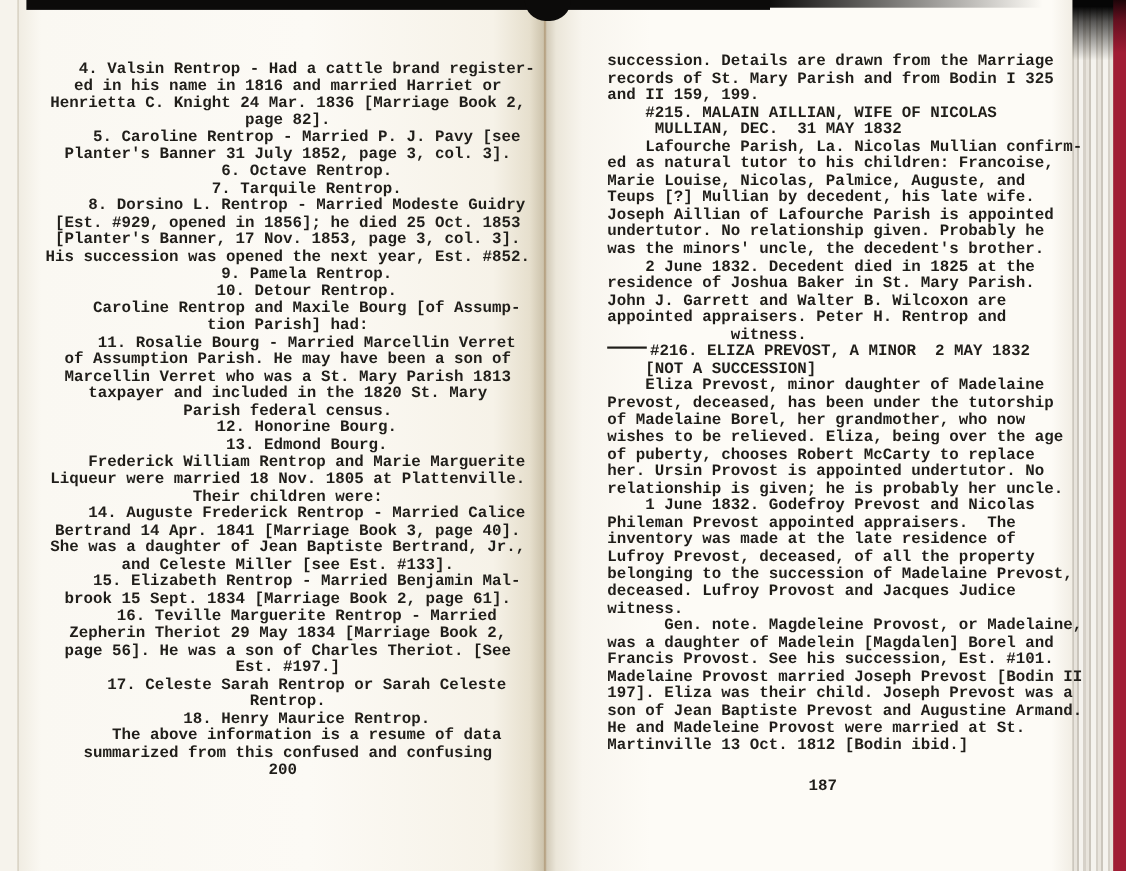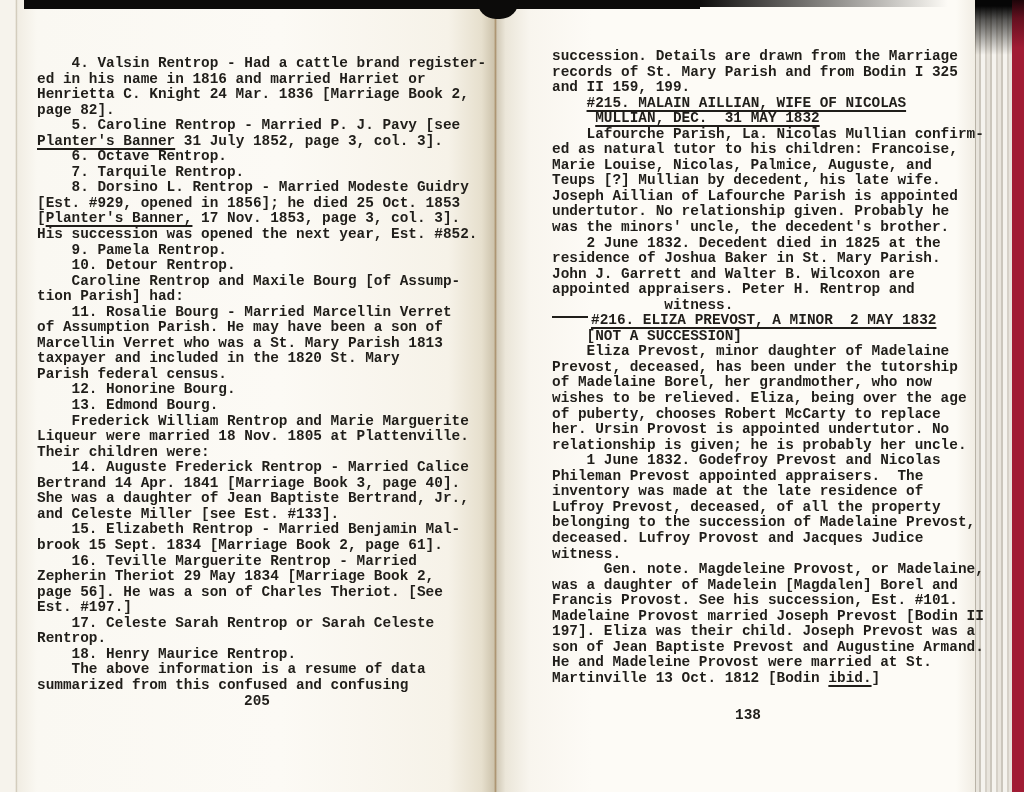--- a/index.html
+++ b/index.html
@@ -44,24 +44,24 @@
   
   #edge-red{
     position:absolute;left:1012px;width:12px;top:0;bottom:0;
     background:linear-gradient(180deg,#1d0509 0,#63101f 18px,#a01c34 48px,#a01c34 100%);
   }
   .text{
     position:absolute;white-space:pre;
     font-size:14.4px;line-height:15.55px;font-weight:700;
     color:#201e1a;
   }
-  #left-text{left:37px;top:56px;}
+  #left-text{left:37px;top:56px;text-align:center;}
   #right-text{left:552px;top:49px;}
   .tline{white-space:pre;}
-  .u{text-decoration:underline;text-decoration-thickness:1.5px;text-underline-offset:2.5px;}
+  .u{text-decoration-thickness:1.5px;text-underline-offset:2.5px;}
   .lead-rule{display:inline-block;height:2px;background:#201e1a;vertical-align:6px;margin-right:3px;}
   .pagenum{position:absolute;font-size:14.4px;font-weight:700;color:#201e1a;text-align:center;}
   #left-num{left:37px;width:440px;top:693px;}
   #right-num{left:536px;width:424px;top:707px;}
 </style>
 </head>
 <body>
 
 <div class="page" id="left-page"></div>
 <div class="page" id="right-page"></div>
@@ -72,14 +72,14 @@
 <div id="top-bar-tail"></div>
 <div id="gutter-notch"></div>
 
 <div id="fore-edge"></div>
 <div id="fore-edge-top"></div>
 <div id="edge-red"></div>
 
 <div class="text" id="left-text"><div class="tline"><span>    4. Valsin Rentrop - Had a cattle brand register-</span></div><div class="tline"><span>ed in his name in 1816 and married Harriet or</span></div><div class="tline"><span>Henrietta C. Knight 24 Mar. 1836 [Marriage Book 2,</span></div><div class="tline"><span>page 82].</span></div><div class="tline"><span>    5. Caroline Rentrop - Married P. J. Pavy [see</span></div><div class="tline"><span class="u">Planter's Banner</span><span> 31 July 1852, page 3, col. 3].</span></div><div class="tline"><span>    6. Octave Rentrop.</span></div><div class="tline"><span>    7. Tarquile Rentrop.</span></div><div class="tline"><span>    8. Dorsino L. Rentrop - Married Modeste Guidry</span></div><div class="tline"><span>[Est. #929, opened in 1856]; he died 25 Oct. 1853</span></div><div class="tline"><span>[</span><span class="u">Planter's Banner,</span><span> 17 Nov. 1853, page 3, col. 3].</span></div><div class="tline"><span>His succession was opened the next year, Est. #852.</span></div><div class="tline"><span>    9. Pamela Rentrop.</span></div><div class="tline"><span>    10. Detour Rentrop.</span></div><div class="tline"><span>    Caroline Rentrop and Maxile Bourg [of Assump-</span></div><div class="tline"><span>tion Parish] had:</span></div><div class="tline"><span>    11. Rosalie Bourg - Married Marcellin Verret</span></div><div class="tline"><span>of Assumption Parish. He may have been a son of</span></div><div class="tline"><span>Marcellin Verret who was a St. Mary Parish 1813</span></div><div class="tline"><span>taxpayer and included in the 1820 St. Mary</span></div><div class="tline"><span>Parish federal census.</span></div><div class="tline"><span>    12. Honorine Bourg.</span></div><div class="tline"><span>    13. Edmond Bourg.</span></div><div class="tline"><span>    Frederick William Rentrop and Marie Marguerite</span></div><div class="tline"><span>Liqueur were married 18 Nov. 1805 at Plattenville.</span></div><div class="tline"><span>Their children were:</span></div><div class="tline"><span>    14. Auguste Frederick Rentrop - Married Calice</span></div><div class="tline"><span>Bertrand 14 Apr. 1841 [Marriage Book 3, page 40].</span></div><div class="tline"><span>She was a daughter of Jean Baptiste Bertrand, Jr.,</span></div><div class="tline"><span>and Celeste Miller [see Est. #133].</span></div><div class="tline"><span>    15. Elizabeth Rentrop - Married Benjamin Mal-</span></div><div class="tline"><span>brook 15 Sept. 1834 [Marriage Book 2, page 61].</span></div><div class="tline"><span>    16. Teville Marguerite Rentrop - Married</span></div><div class="tline"><span>Zepherin Theriot 29 May 1834 [Marriage Book 2,</span></div><div class="tline"><span>page 56]. He was a son of Charles Theriot. [See</span></div><div class="tline"><span>Est. #197.]</span></div><div class="tline"><span>    17. Celeste Sarah Rentrop or Sarah Celeste</span></div><div class="tline"><span>Rentrop.</span></div><div class="tline"><span>    18. Henry Maurice Rentrop.</span></div><div class="tline"><span>    The above information is a resume of data</span></div><div class="tline"><span>summarized from this confused and confusing</span></div></div>
 <div class="text" id="right-text"><div class="tline"><span>succession. Details are drawn from the Marriage</span></div><div class="tline"><span>records of St. Mary Parish and from Bodin I 325</span></div><div class="tline"><span>and II 159, 199.</span></div><div class="tline"><span>    </span><span class="u">#215. MALAIN AILLIAN, WIFE OF NICOLAS</span></div><div class="tline"><span>     </span><span class="u">MULLIAN, DEC.  31 MAY 1832</span></div><div class="tline"><span>    Lafourche Parish, La. Nicolas Mullian confirm-</span></div><div class="tline"><span>ed as natural tutor to his children: Francoise,</span></div><div class="tline"><span>Marie Louise, Nicolas, Palmice, Auguste, and</span></div><div class="tline"><span>Teups [?] Mullian by decedent, his late wife.</span></div><div class="tline"><span>Joseph Aillian of Lafourche Parish is appointed</span></div><div class="tline"><span>undertutor. No relationship given. Probably he</span></div><div class="tline"><span>was the minors' uncle, the decedent's brother.</span></div><div class="tline"><span>    2 June 1832. Decedent died in 1825 at the</span></div><div class="tline"><span>residence of Joshua Baker in St. Mary Parish.</span></div><div class="tline"><span>John J. Garrett and Walter B. Wilcoxon are</span></div><div class="tline"><span>appointed appraisers. Peter H. Rentrop and</span></div><div class="tline"><span>             witness.</span></div><div class="tline"><span class="lead-rule" style="width: 36px;"></span><span class="u">#216. ELIZA PREVOST, A MINOR  2 MAY 1832</span></div><div class="tline"><span>    [NOT A SUCCESSION]</span></div><div class="tline"><span>    Eliza Prevost, minor daughter of Madelaine</span></div><div class="tline"><span>Prevost, deceased, has been under the tutorship</span></div><div class="tline"><span>of Madelaine Borel, her grandmother, who now</span></div><div class="tline"><span>wishes to be relieved. Eliza, being over the age</span></div><div class="tline"><span>of puberty, chooses Robert McCarty to replace</span></div><div class="tline"><span>her. Ursin Provost is appointed undertutor. No</span></div><div class="tline"><span>relationship is given; he is probably her uncle.</span></div><div class="tline"><span>    1 June 1832. Godefroy Prevost and Nicolas</span></div><div class="tline"><span>Phileman Prevost appointed appraisers.  The</span></div><div class="tline"><span>inventory was made at the late residence of</span></div><div class="tline"><span>Lufroy Prevost, deceased, of all the property</span></div><div class="tline"><span>belonging to the succession of Madelaine Prevost,</span></div><div class="tline"><span>deceased. Lufroy Provost and Jacques Judice</span></div><div class="tline"><span>witness.</span></div><div class="tline"><span>      Gen. note. Magdeleine Provost, or Madelaine,</span></div><div class="tline"><span>was a daughter of Madelein [Magdalen] Borel and</span></div><div class="tline"><span>Francis Provost. See his succession, Est. #101.</span></div><div class="tline"><span>Madelaine Provost married Joseph Prevost [Bodin II</span></div><div class="tline"><span>197]. Eliza was their child. Joseph Prevost was a</span></div><div class="tline"><span>son of Jean Baptiste Prevost and Augustine Armand.</span></div><div class="tline"><span>He and Madeleine Provost were married at St.</span></div><div class="tline"><span>Martinville 13 Oct. 1812 [Bodin </span><span class="u">ibid.</span><span>]</span></div></div>
 
-<div class="pagenum" id="left-num">205</div>
-<div class="pagenum" id="right-num">138</div>
+<div class="pagenum" id="left-num">200</div>
+<div class="pagenum" id="right-num">187</div>
 
 </body></html>

